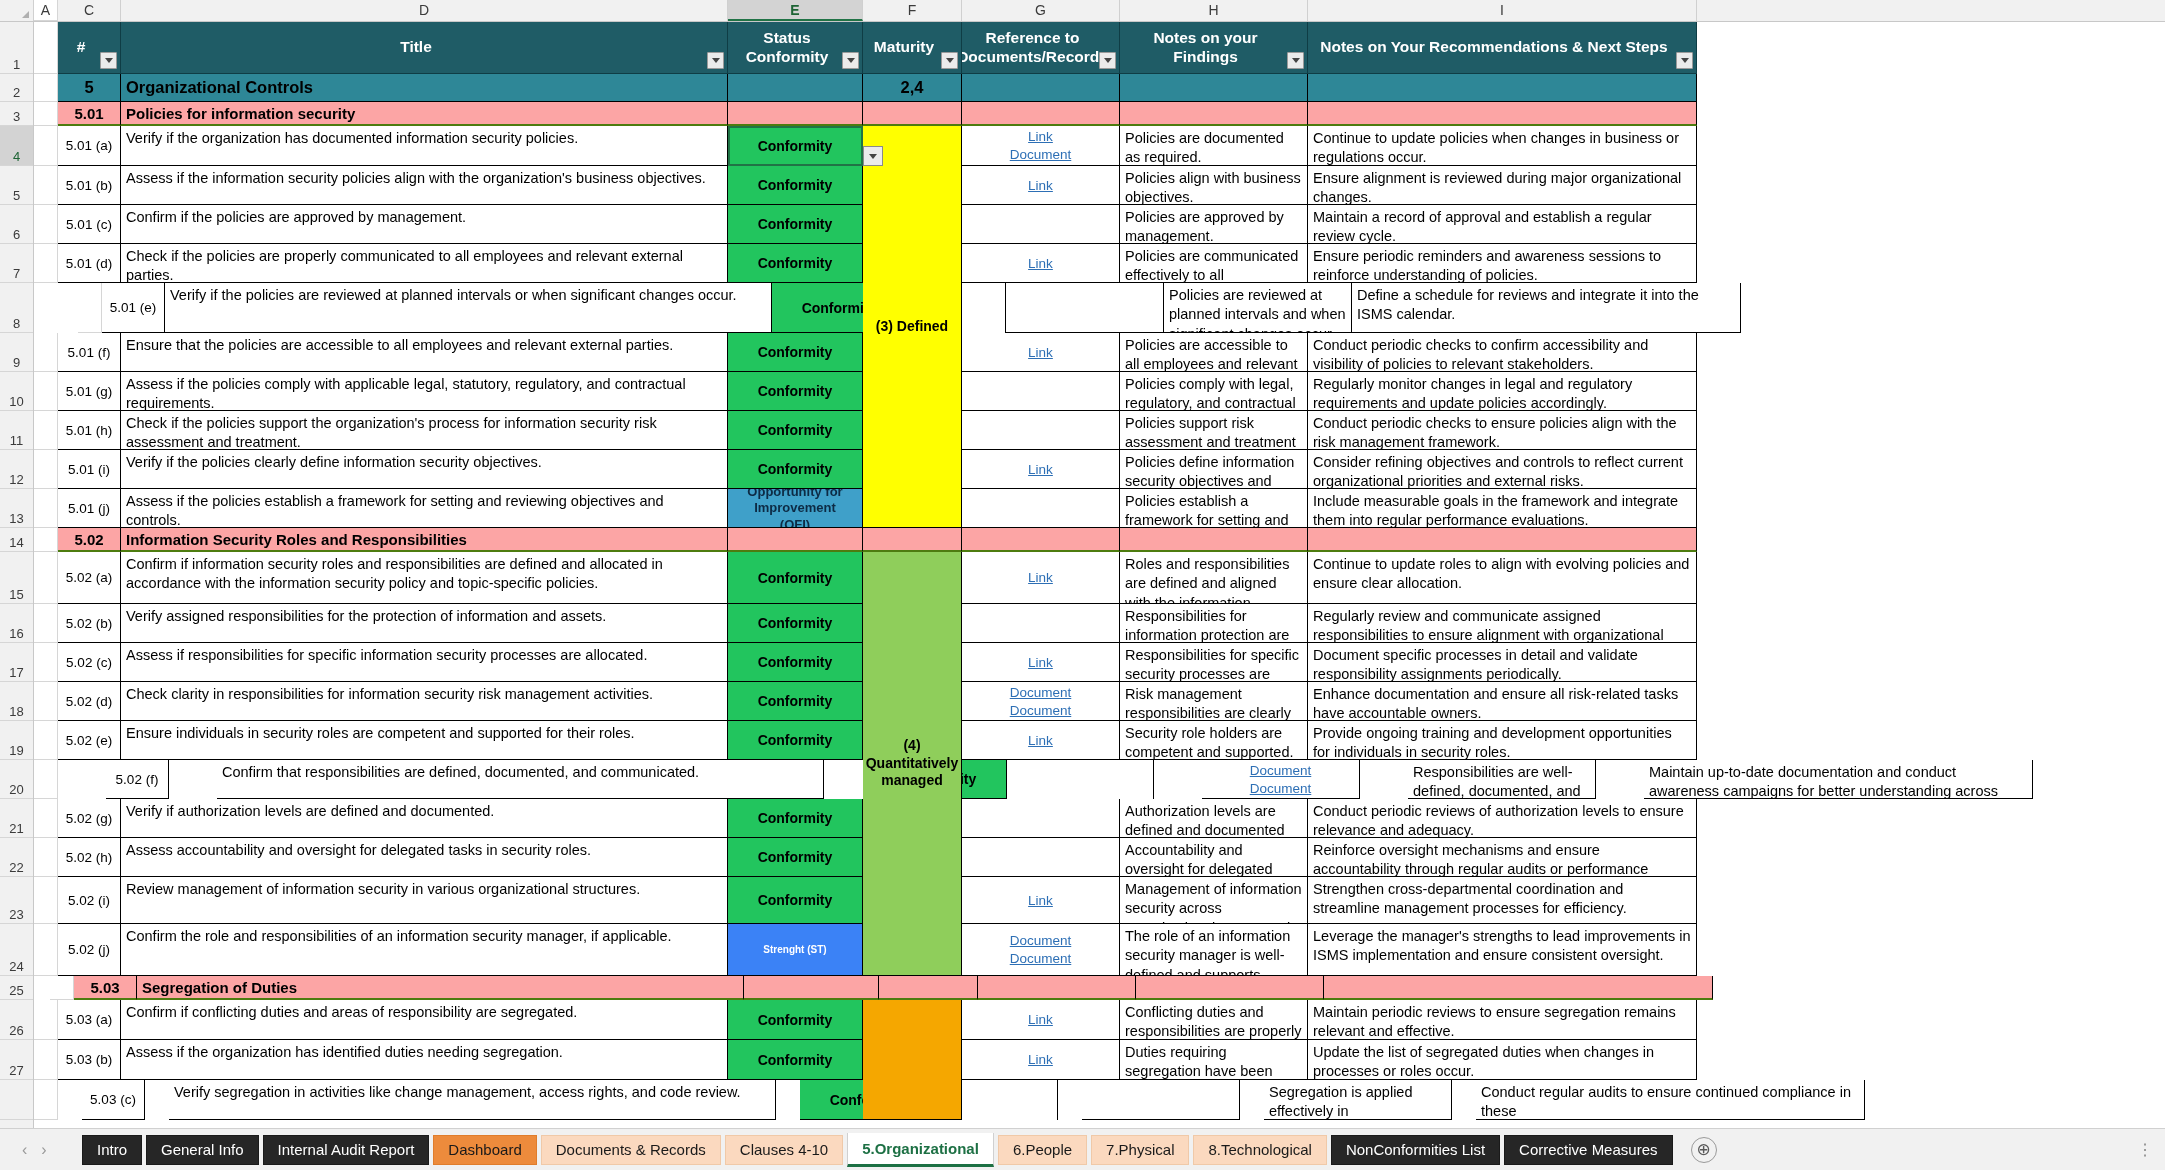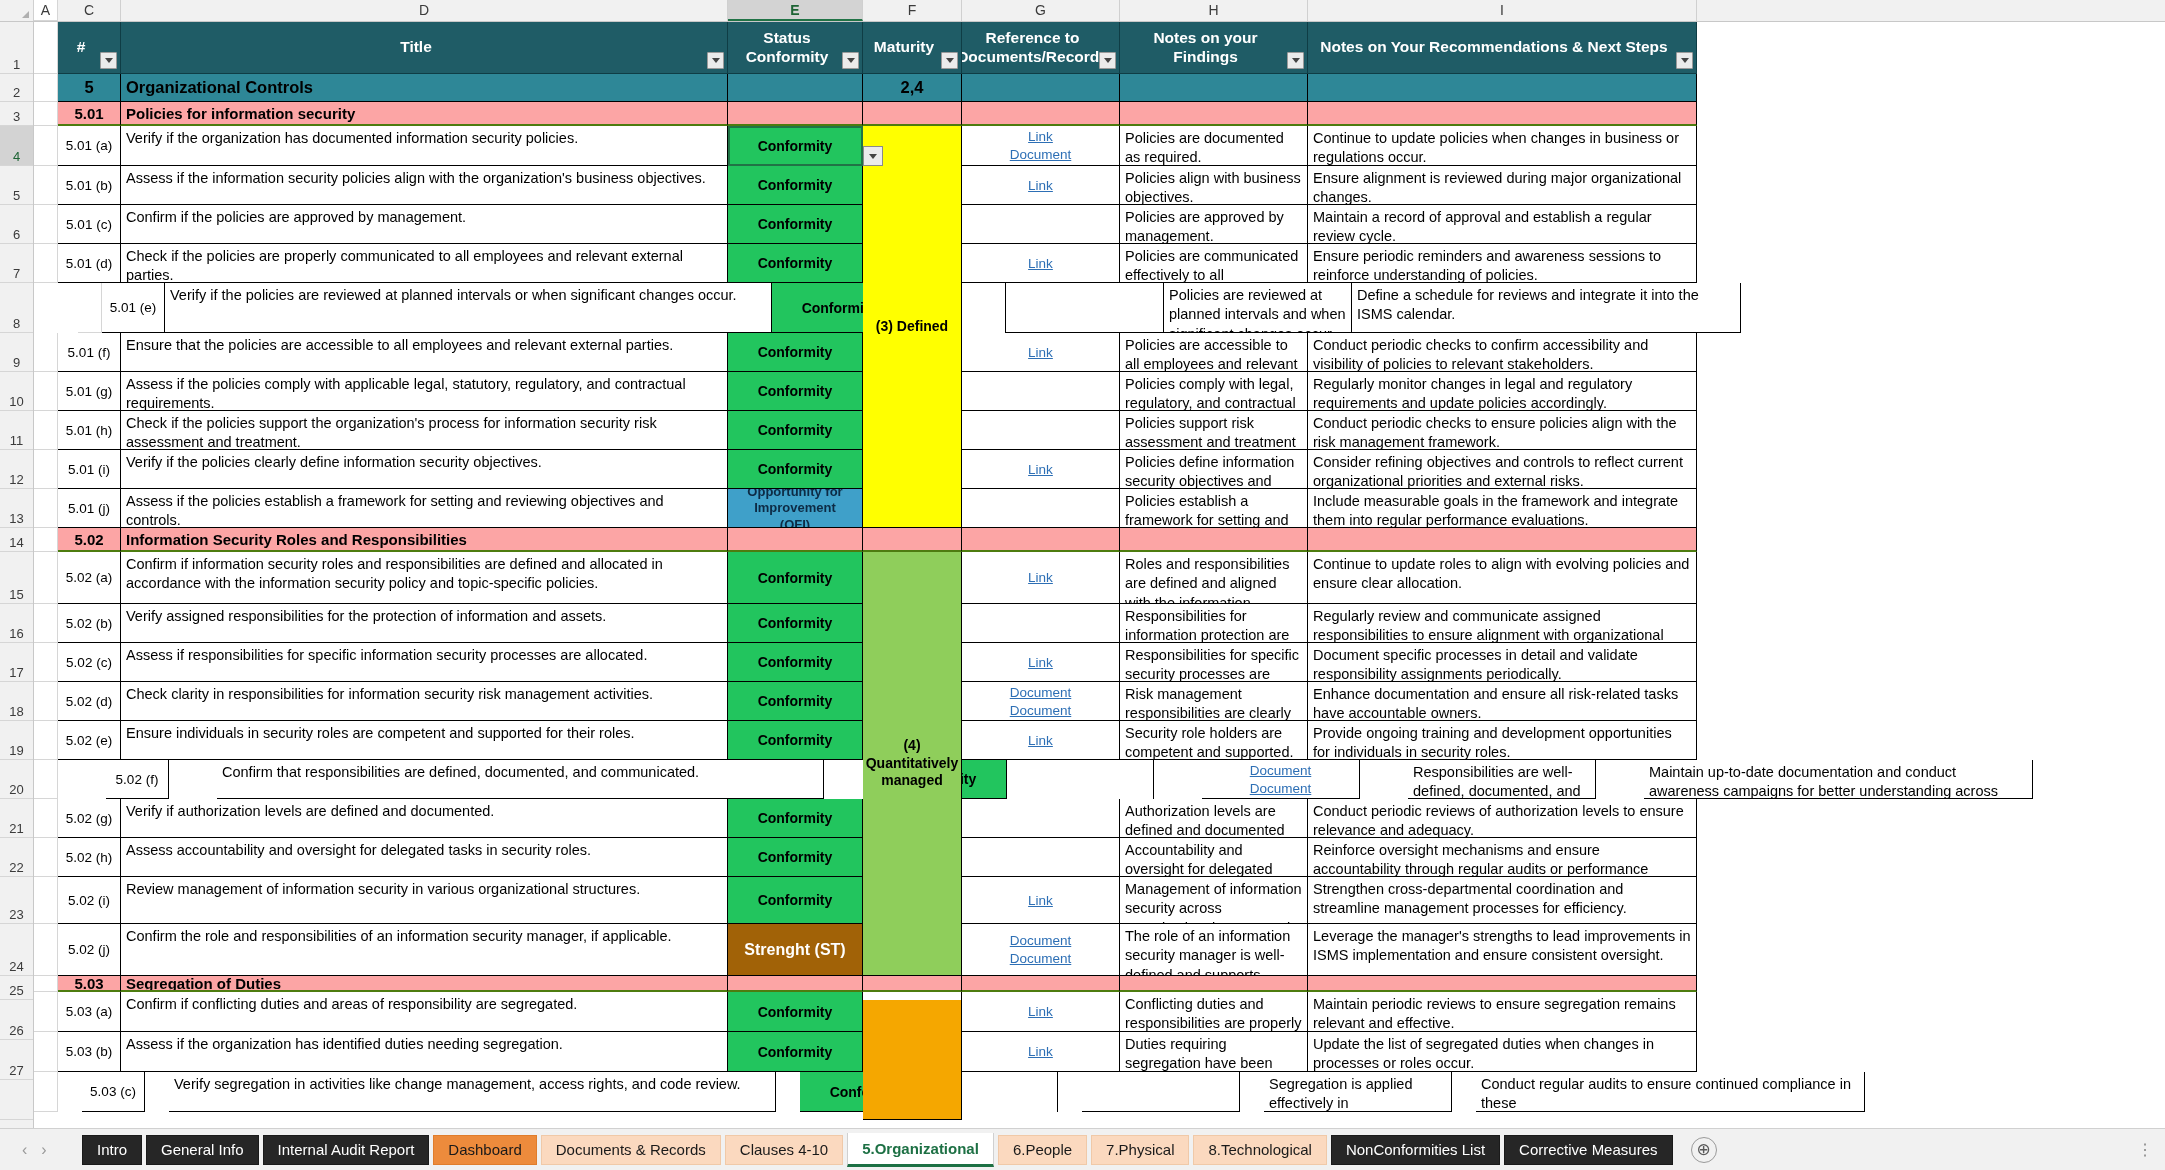--- a/index.html
+++ b/index.html
@@ -157,21 +157,21 @@
   }
   .ctr { text-align: center; display:flex; align-items:center; justify-content:center;}
   .mid { display:flex; align-items:center; }
   .top { display:block; }
 
   
   .st-conf { background: #22c55e; color:#000; font-weight: bold; font-size: 14px;
              display:flex; align-items:center; justify-content:center; text-align:center;}
   .st-ofi  { background: #3fa0c9; color:#0d2b45; font-weight: bold; font-size: 13px;
              display:flex; align-items:center; justify-content:center; text-align:center; line-height:1.25;}
-  .st-str  { background: #a16207; color:#fff; font-weight: bold; font-size: 16px;
+  .st-str  { background: #3b82f6; color:#fff; font-weight: bold; font-size: 10px;
              display:flex; align-items:center; justify-content:center; text-align:center;}
   .mat-txt {
     font-weight: bold; font-size: 14px; color:#000; text-align:center;
     display:flex; align-items:center; justify-content:center; line-height:1.25;
   }
 
   .lnk {
     color: #2d6fb5;
     text-decoration: underline;
     font-size: 13.5px;
@@ -615,21 +615,21 @@
           <div class="cell cD top">Confirm the role and responsibilities of an information security manager, if applicable.</div>
           <div class="cell cE st-str">Strenght (ST)</div>
           <div class="cell cF" style="background: transparent; border-right: 1px solid rgb(0, 0, 0); border-bottom: none;"></div>
           <div class="cell cG gcell">
             <div class="lnk">Document</div>
             <div class="lnk">Document</div>
           </div>
           <div class="cell cH top">The role of an information security manager is well-defined and supports organizational objectives.</div>
           <div class="cell cI top">Leverage the manager's strengths to lead improvements in ISMS implementation and ensure consistent oversight.</div>
         </div>
-        <div class="row" style="height: 16px;">
+        <div class="row" style="height: 24px; padding-left: 16px;">
           <div class="cell cA"></div>
           <div class="cell sec-sub cC ctr">5.03</div>
           <div class="cell sec-sub cD mid">Segregation of Duties</div>
           <div class="cell sec-sub cE"></div>
           <div class="cell sec-sub cF"></div>
           <div class="cell sec-sub cG"></div>
           <div class="cell sec-sub cH"></div>
           <div class="cell sec-sub cI"></div>
         </div>
         <div class="row" style="height: 40px;">

